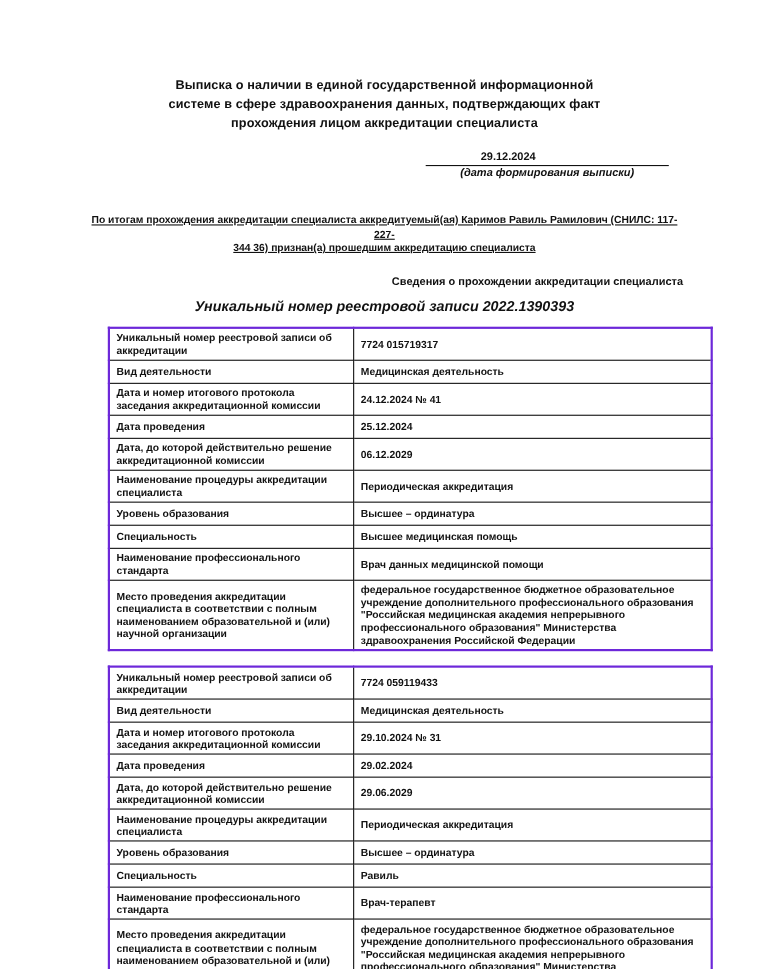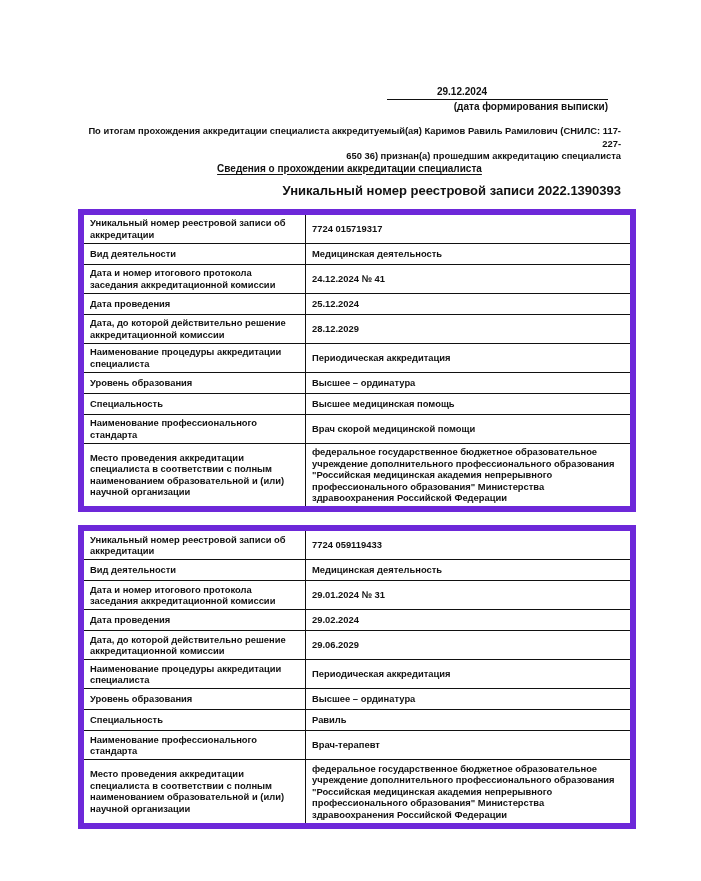--- a/index.html
+++ b/index.html
@@ -40,46 +40,50 @@
   .date-value {
     width: 150px;
     text-align: center;
     font-size: 10px;
     line-height: 12px;
   }
   .date-caption {
     font-size: 10px;
     line-height: 12px;
     padding-top: 1px;
-    text-align: right;
+    text-align: center;
+    font-style: italic;
   }
   .intro {
-    margin-top: 12px;
-    text-align: right;
+    margin-top: 30px;
+    text-align: center;
     font-size: 9.4px;
     line-height: 12.5px;
+    text-decoration: underline;
   }
   .section-heading {
-    text-align: center;
+    margin-top: 19px;
+    text-align: right;
     font-size: 10px;
-    text-decoration: underline;
     text-underline-offset: 2px;
   }
   .registry-heading {
     margin-top: 9px;
-    text-align: right;
+    text-align: center;
     font-size: 13px;
     line-height: 16px;
+    font-style: italic;
   }
   table.acc {
     border-collapse: collapse;
     width: 543px;
     margin-top: 10px;
-    border: 6px solid #6d28d9;
+    border: 2px solid #6d28d9;
     table-layout: fixed;
+    margin-left: 20px;
   }
   table.acc.second {
     margin-top: 13px;
   }
   table.acc td {
     border: 1.5px solid #111111;
     font-size: 9.4px;
     line-height: 11.5px;
     padding: 2.5px 7px 2.5px 6px;
     vertical-align: middle;
@@ -87,31 +91,36 @@
     word-wrap: break-word;
   }
   table.acc td.label { width: 208px; }
   table.acc td.value { width: 311px; }
 </style>
 </head>
 <body>
 
 <div class="content">
 
+  <div class="doc-title">
+    <div>Выписка о наличии в единой государственной информационной</div>
+    <div>системе в сфере здравоохранения данных, подтверждающих факт</div>
+    <div>прохождения лицом аккредитации специалиста</div>
+  </div>
 
   <div class="date-block">
     <div class="date-underline">
       <div class="date-value">29.12.2024</div>
     </div>
     <div class="date-caption">(дата формирования выписки)</div>
   </div>
 
   <div class="intro">
     <div>По итогам прохождения аккредитации специалиста аккредитуемый(ая) Каримов Равиль Рамилович (СНИЛС: 117-227-</div>
-    <div>650 36) признан(а) прошедшим аккредитацию специалиста</div>
+    <div>344 36) признан(а) прошедшим аккредитацию специалиста</div>
   </div>
 
   <div class="section-heading">Сведения о прохождении аккредитации специалиста</div>
 
   <div class="registry-heading">Уникальный номер реестровой записи 2022.1390393</div>
 
   <table class="acc first">
     <tbody>
         <tr>
           <td class="label">Уникальный номер реестровой записи об аккредитации</td>
@@ -124,58 +133,58 @@
         <tr>
           <td class="label">Дата и номер итогового протокола заседания аккредитационной комиссии</td>
           <td class="value">24.12.2024 № 41</td>
         </tr>
         <tr>
           <td class="label">Дата проведения</td>
           <td class="value">25.12.2024</td>
         </tr>
         <tr>
           <td class="label">Дата, до которой действительно решение аккредитационной комиссии</td>
-          <td class="value">28.12.2029</td>
+          <td class="value">06.12.2029</td>
         </tr>
         <tr>
           <td class="label">Наименование процедуры аккредитации специалиста</td>
           <td class="value">Периодическая аккредитация</td>
         </tr>
         <tr>
           <td class="label">Уровень образования</td>
           <td class="value">Высшее – ординатура</td>
         </tr>
         <tr>
           <td class="label">Специальность</td>
           <td class="value">Высшее медицинская помощь</td>
         </tr>
         <tr>
           <td class="label">Наименование профессионального стандарта</td>
-          <td class="value">Врач скорой медицинской помощи</td>
+          <td class="value">Врач данных медицинской помощи</td>
         </tr>
         <tr>
           <td class="label">Место проведения аккредитации специалиста в соответствии с полным наименованием образовательной и (или) научной организации</td>
           <td class="value">федеральное государственное бюджетное образовательное учреждение дополнительного профессионального образования "Российская медицинская академия непрерывного профессионального образования" Министерства здравоохранения Российской Федерации</td>
         </tr>
       </tbody>
   </table>
 
   <table class="acc second">
     <tbody>
         <tr>
           <td class="label">Уникальный номер реестровой записи об аккредитации</td>
           <td class="value">7724 059119433</td>
         </tr>
         <tr>
           <td class="label">Вид деятельности</td>
           <td class="value">Медицинская деятельность</td>
         </tr>
         <tr>
           <td class="label">Дата и номер итогового протокола заседания аккредитационной комиссии</td>
-          <td class="value">29.01.2024 № 31</td>
+          <td class="value">29.10.2024 № 31</td>
         </tr>
         <tr>
           <td class="label">Дата проведения</td>
           <td class="value">29.02.2024</td>
         </tr>
         <tr>
           <td class="label">Дата, до которой действительно решение аккредитационной комиссии</td>
           <td class="value">29.06.2029</td>
         </tr>
         <tr>

